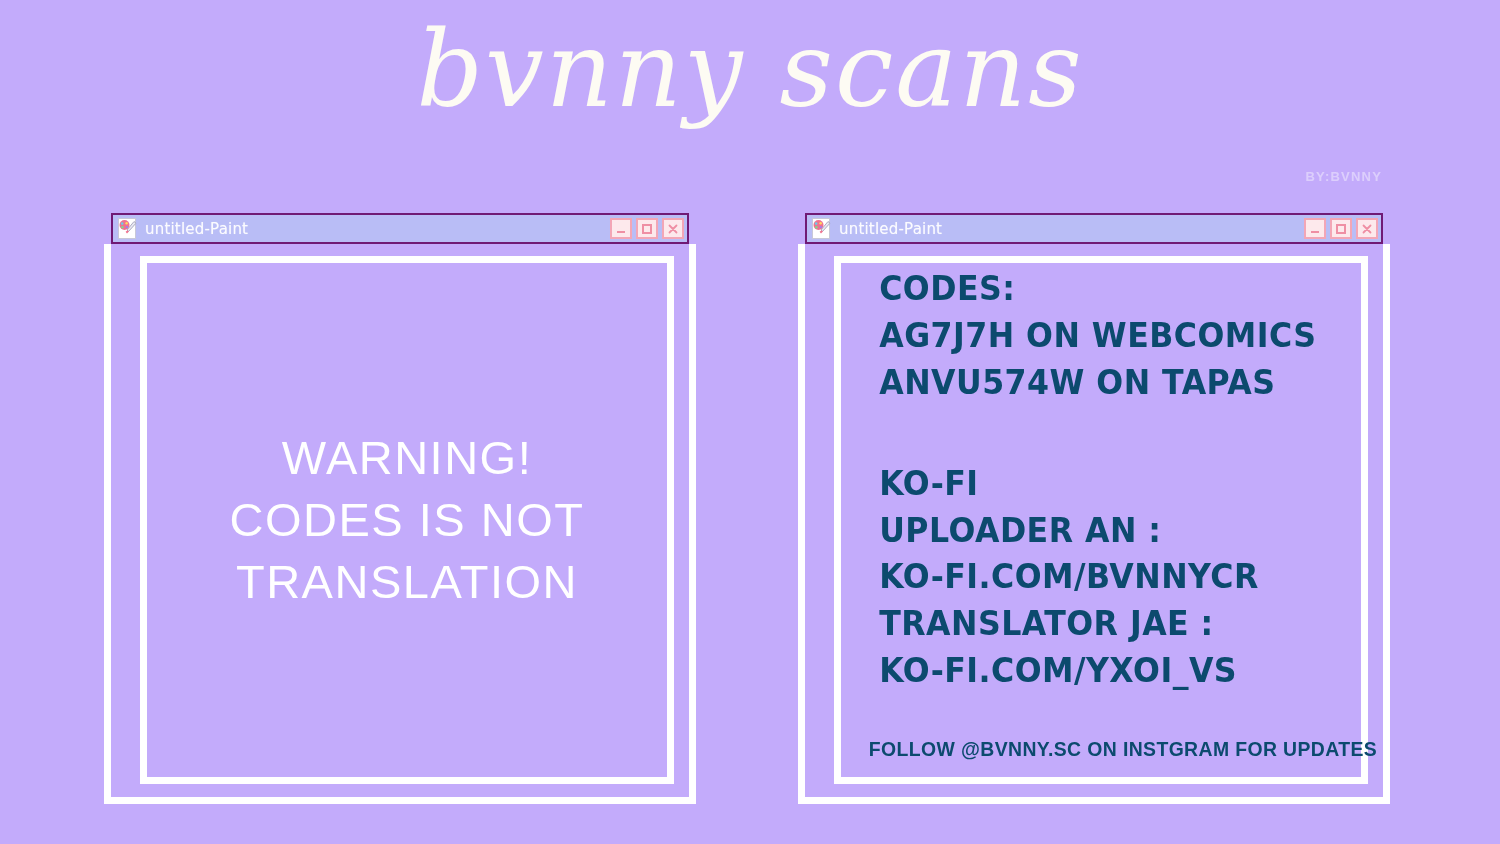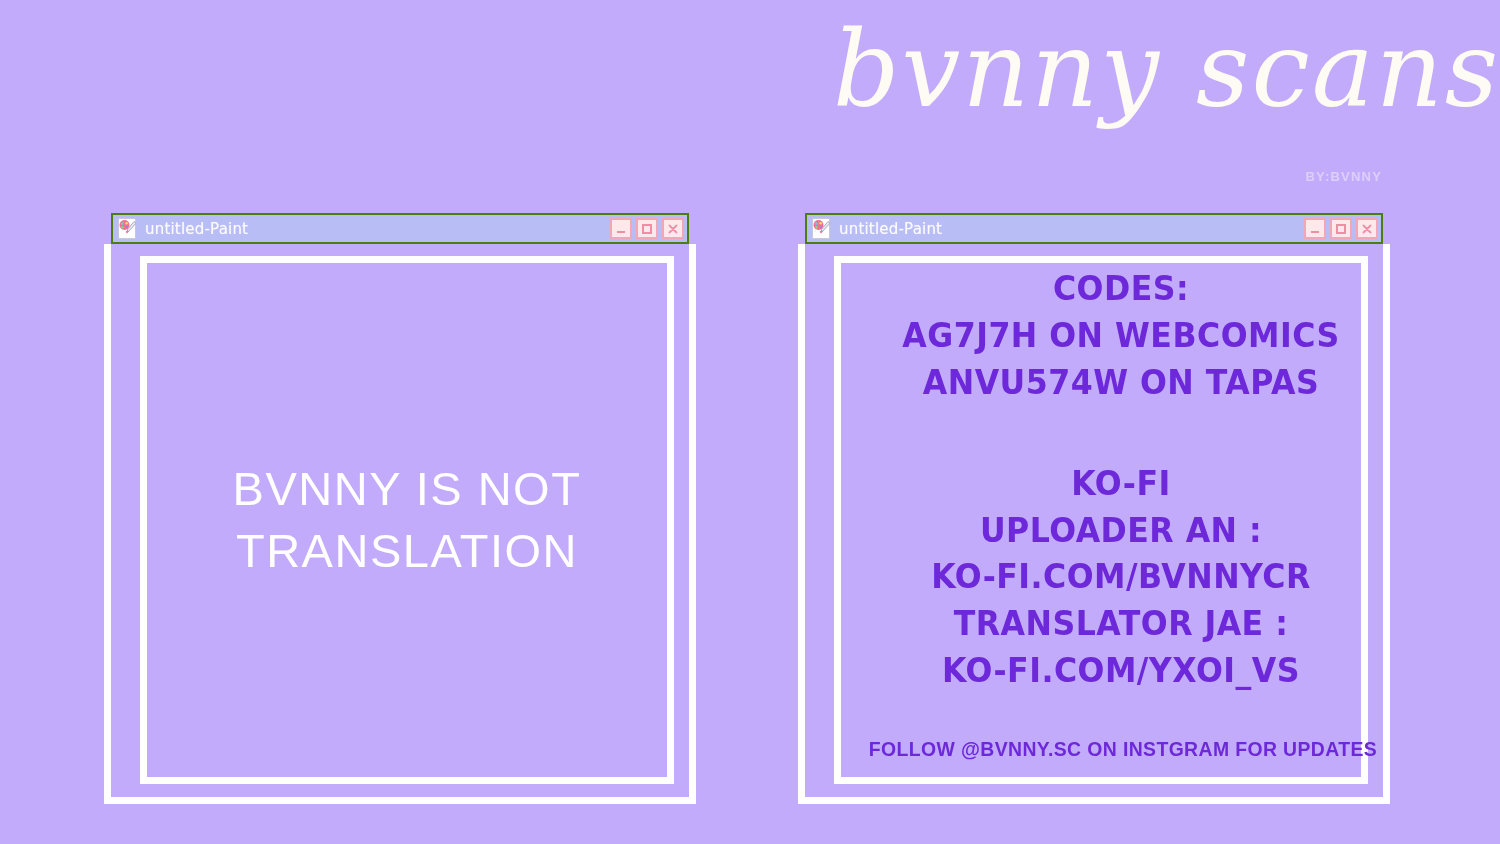--- a/index.html
+++ b/index.html
@@ -16,21 +16,21 @@
     font-family: "Liberation Sans", sans-serif;
     position: relative;
   }
 
   
   .brand-title {
     position: absolute;
     left: 0;
     top: 18px;
     width: 1500px;
-    text-align: right;
+    text-align: center;
     font-family: "DejaVu Serif", serif;
     font-style: italic;
     font-weight: 400;
     font-size: 104px;
     line-height: 1.0;
     letter-spacing: 2px;
     color: #fdfbf3;
     user-select: none;
   }
 
@@ -79,21 +79,21 @@
   }
 
   
   .title-bar {
     position: absolute;
     left: 7px;
     top: 9px;
     width: 578px;
     height: 31px;
     background: #b9bdf6;
-    border: 2px solid #4d7c0f;
+    border: 2px solid #701a75;
     display: flex;
     align-items: center;
     padding: 0 3px 0 4px;
     z-index: 5;
   }
 
   .title-bar-left {
     display: flex;
     align-items: center;
     gap: 7px;
@@ -160,22 +160,21 @@
     font-size: 47px;
     line-height: 1.32;
     letter-spacing: 1.5px;
     user-select: none;
   }
   .warning-block .wline { display: block; white-space: nowrap; }
 
   
   .credits-block {
     width: 100%;
-    text-align: center;
-    color: #6d28d9;
+    color: #0c4a6e;
     user-select: none;
     margin-top: -14px;
     margin-left: 39px;
   }
 
   .credit-line {
     display: block;
     white-space: nowrap;
     font-family: "DejaVu Sans", sans-serif;
     font-weight: 700;
@@ -238,21 +237,22 @@
       <div class="win-btn">
         <svg width="12" height="12" viewBox="0 0 12 12">
           <path d="M2.5 2.5 L9.5 9.5 M9.5 2.5 L2.5 9.5" stroke="#ef8fa4" stroke-width="1.8" stroke-linecap="round"></path>
         </svg>
       </div>
     </div>
   </div>
 
   <div class="window-canvas">
     <div class="warning-block">
-      <span class="wline">BVNNY IS NOT</span>
+      <span class="wline">WARNING!</span>
+      <span class="wline">CODES IS NOT</span>
       <span class="wline">TRANSLATION</span>
     </div>
   </div>
 </div>
 
 <div class="paint-window right">
 
   <div class="window-outer-frame"></div>
   <div class="window-inner-frame"></div>
 

